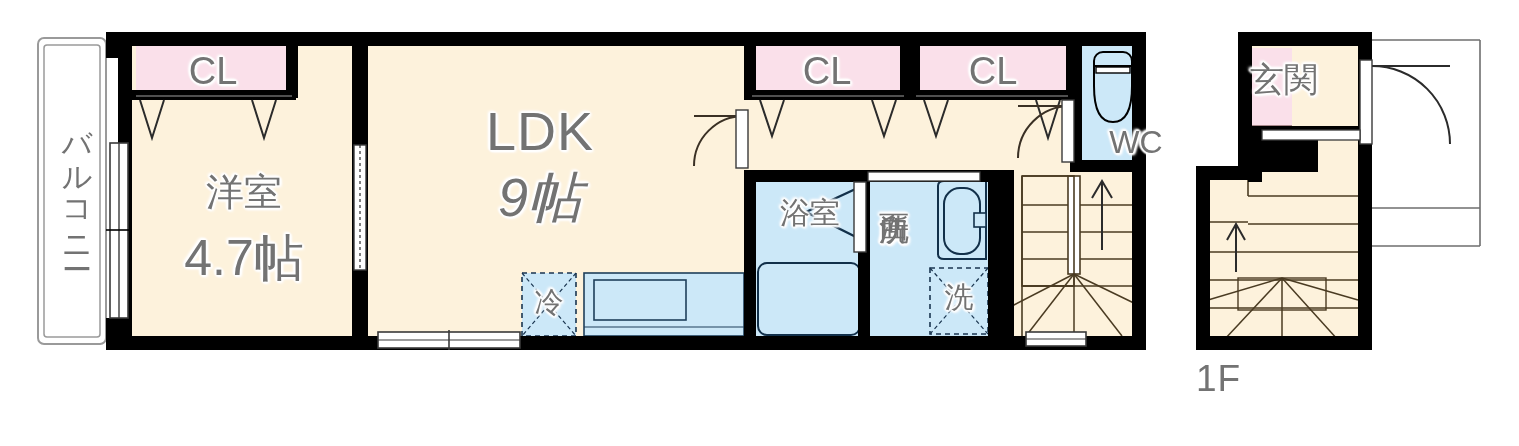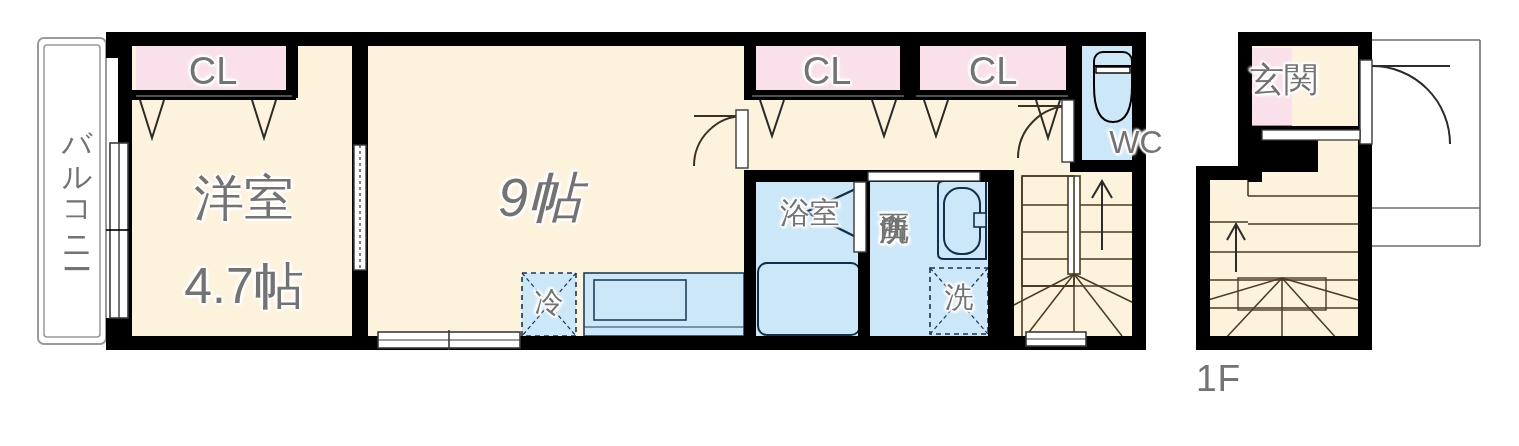--- a/index.html
+++ b/index.html
@@ -280,23 +280,24 @@
     <g>
       <rect x="1262" y="130" width="98" height="10" fill="#ffffff" stroke="#3a3a3a" stroke-width="1.3"></rect>
     </g>
   </g>
 </svg>
 
 <div class="lbl vert" style="left:52px;top:110px;width:40px;font-size:30px;letter-spacing:2px;">バルコニー</div>
 
 <div class="lbl" style="left:136px;top:52px;width:154px;font-size:38px;font-weight:400;">CL</div>
 
-<div class="lbl" style="left:152px;top:173px;width:184px;font-size:50px;">洋室</div>
-<div class="lbl" style="left:152px;top:233px;width:184px;font-size:50px;margin-top:28px;">4.7帖</div>
-
+<div class="lbl" style="left:152px;top:173px;width:184px;font-size:38px;">洋室</div>
+<div class="lbl" style="left:152px;top:233px;width:184px;font-size:50px;">4.7帖</div>
+
+<div class="lbl" style="left:440px;top:104px;width:200px;font-size:54px;letter-spacing:1px;">LDK</div>
 <div class="lbl" style="left:440px;top:170px;width:200px;font-size:54px;font-style:italic;">9帖</div>
 
 <div class="lbl" style="left:754px;top:52px;width:146px;font-size:38px;">CL</div>
 <div class="lbl" style="left:920px;top:52px;width:146px;font-size:38px;">CL</div>
 
 <div class="lbl" style="left:1102px;top:126px;width:68px;font-size:32px;">WC</div>
 
 <div class="lbl" style="left:762px;top:198px;width:96px;font-size:30px;">浴室</div>
 
 <div class="lbl vert" style="left:876px;top:190px;width:34px;font-size:30px;line-height:1.05;">洗面所</div>

